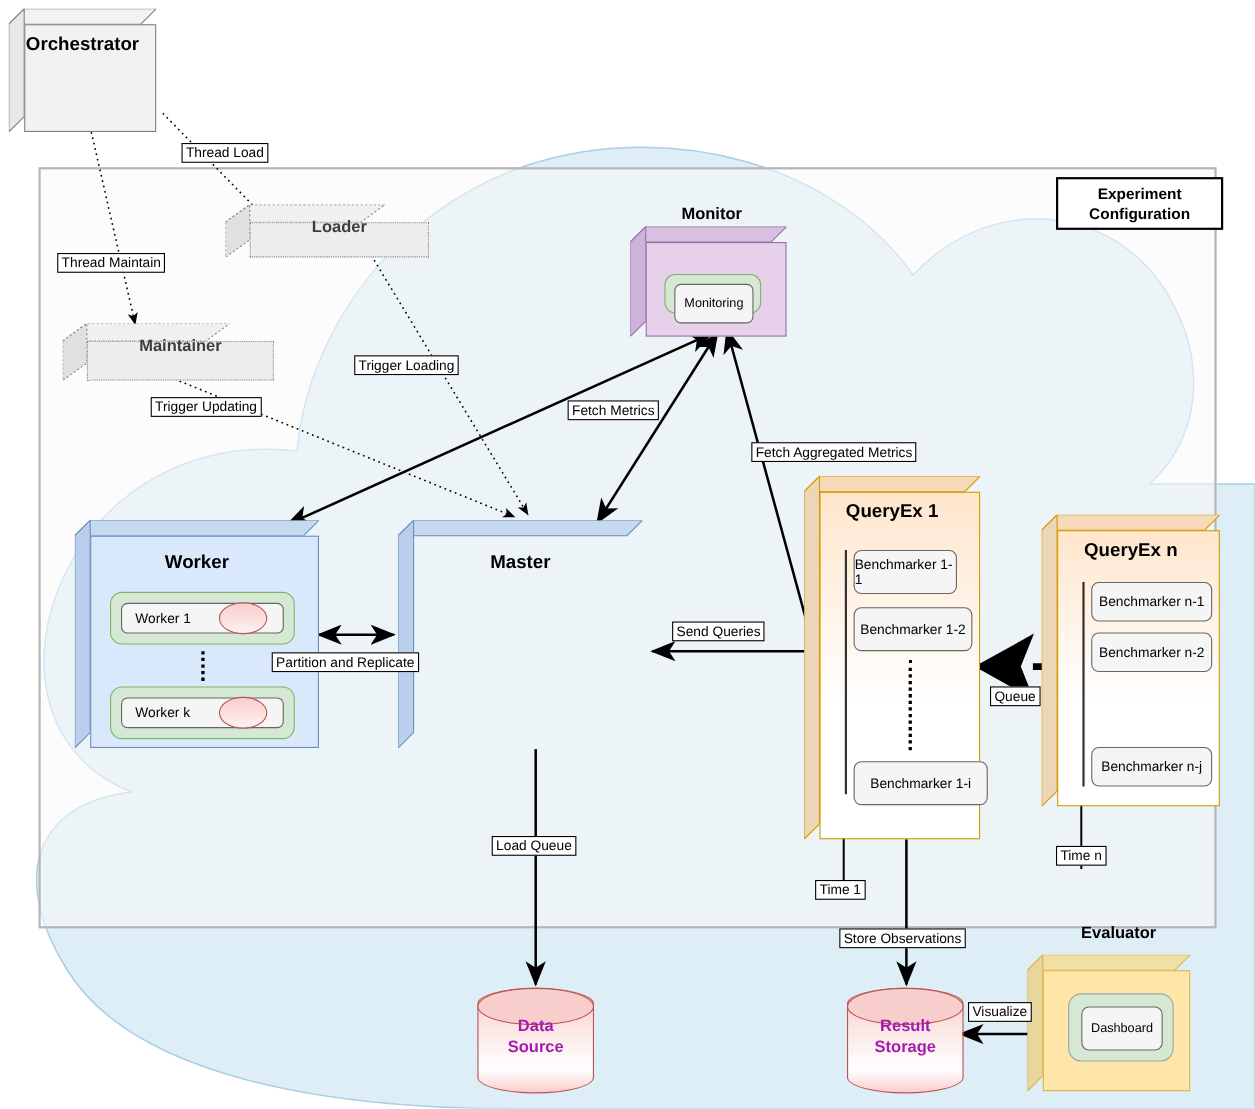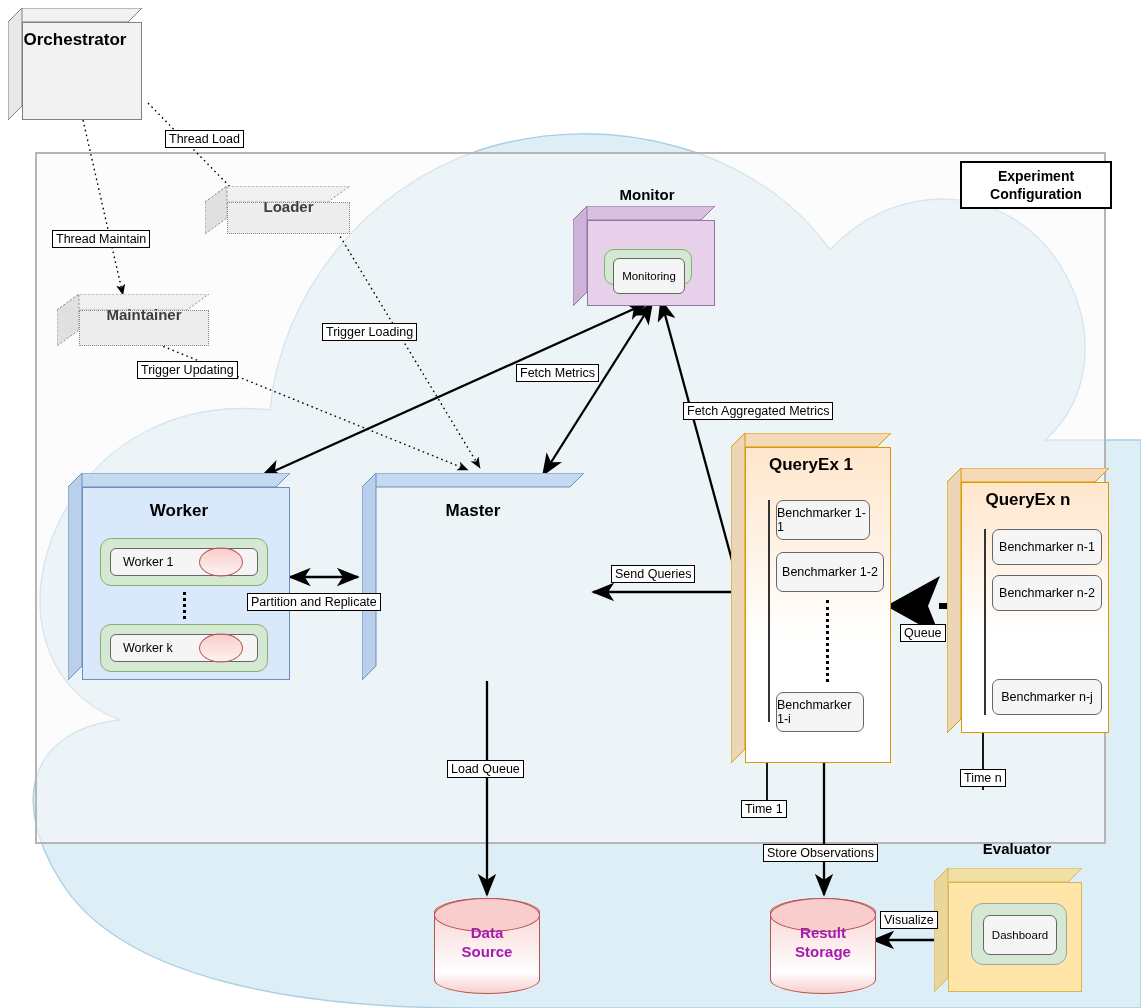--- a/index.html
+++ b/index.html
@@ -65,21 +65,21 @@
     color: #000;
     text-align: center;
     white-space: nowrap;
   }
 
   
   #orchestrator .face { background: #f2f2f2; border-color: #808080; }
   #orchestrator .title { font-size: 17px; top: 22px; }
 
   
-  .slab { position: absolute; }
+  .slab { position: absolute; padding-left: 40px; }
   .slab .face {
     position: absolute;
     left: 22px; top: 16px; right: 0; bottom: 0;
     background: #ededed;
     border: 1px dotted #8a8a8a;
     box-sizing: border-box;
   }
   .slab .title {
     position: absolute; left: 22px; right: 0; top: 12px;
     text-align: center; font-weight: bold; font-size: 15px; color: #3d3d3d;
@@ -383,21 +383,21 @@
   <div class="cube node orangebox" id="queryex1" style="left:731px; top:433px; width:160px; height:330px;">
     <svg width="160" height="330" style="position:absolute;left:0;top:0;">
       <polygon points="0,14 14,0 160,0 146,14" fill="#f5d9b8" stroke="#d79b00" stroke-width="1"></polygon>
       <polygon points="0,14 14,0 14,316 0,330" fill="#edd5b8" stroke="#d79b00" stroke-width="1"></polygon>
     </svg>
     <div class="face" style="background: linear-gradient(180deg,#ffe6cc 0%, #ffffff 62%);">
       <div class="bench-spine" style="left:22px; top:52px; height:222px;"></div>
       <div class="bench-chip" style="left:30px; top:52px; width:94px; height:40px;">Benchmarker 1-1</div>
       <div class="bench-chip" style="left:30px; top:104px; width:108px; height:40px;">Benchmarker 1-2</div>
       <div class="vdots" style="left:80px; top:152px; height:82px;"></div>
-      <div class="bench-chip" style="left:30px; top:244px; width:88px; height:40px;">Benchmarker 1-i</div>
+      <div class="bench-chip" style="left:30px; top:244px; width:122px; height:40px;">Benchmarker 1-i</div>
     </div>
     <div class="title">QueryEx 1</div>
   </div>
 
   <div class="cube node orangebox" id="queryexn" style="left:947px; top:468px; width:162px; height:265px;">
     <svg width="162" height="265" style="position:absolute;left:0;top:0;">
       <polygon points="0,14 14,0 162,0 148,14" fill="#f5d9b8" stroke="#d79b00" stroke-width="1"></polygon>
       <polygon points="0,14 14,0 14,251 0,265" fill="#edd5b8" stroke="#d79b00" stroke-width="1"></polygon>
     </svg>
     <div class="face" style="background: linear-gradient(180deg,#ffe6cc 0%, #ffffff 62%);">

